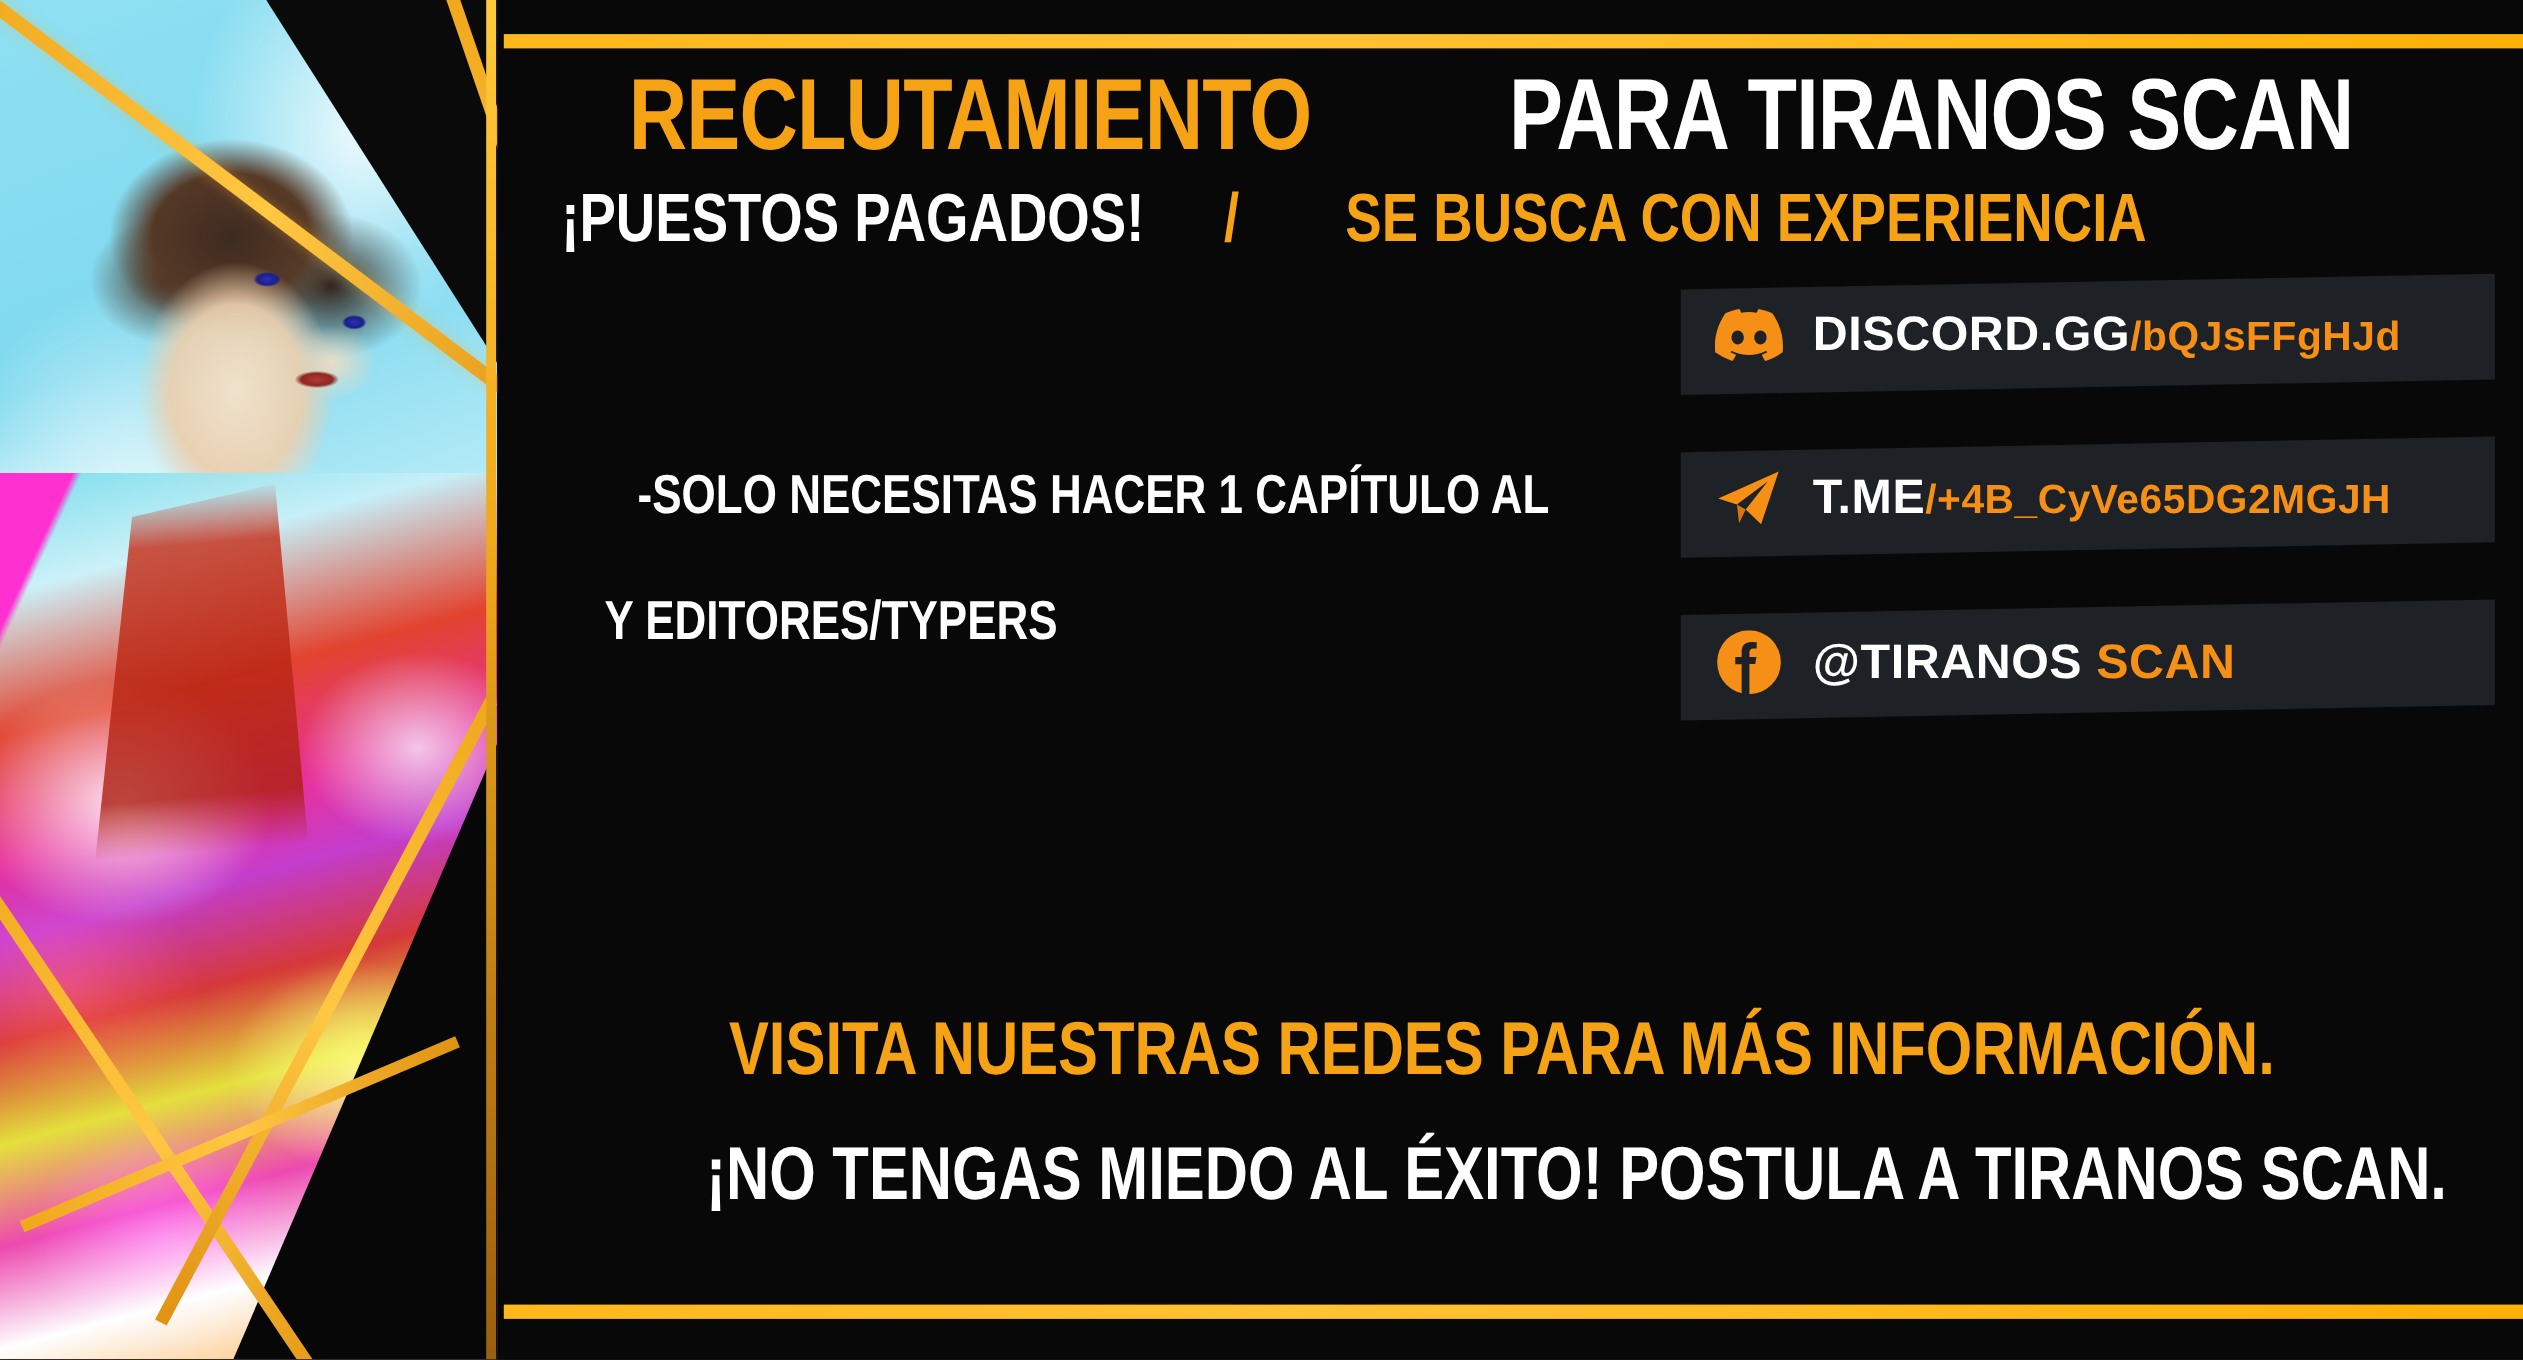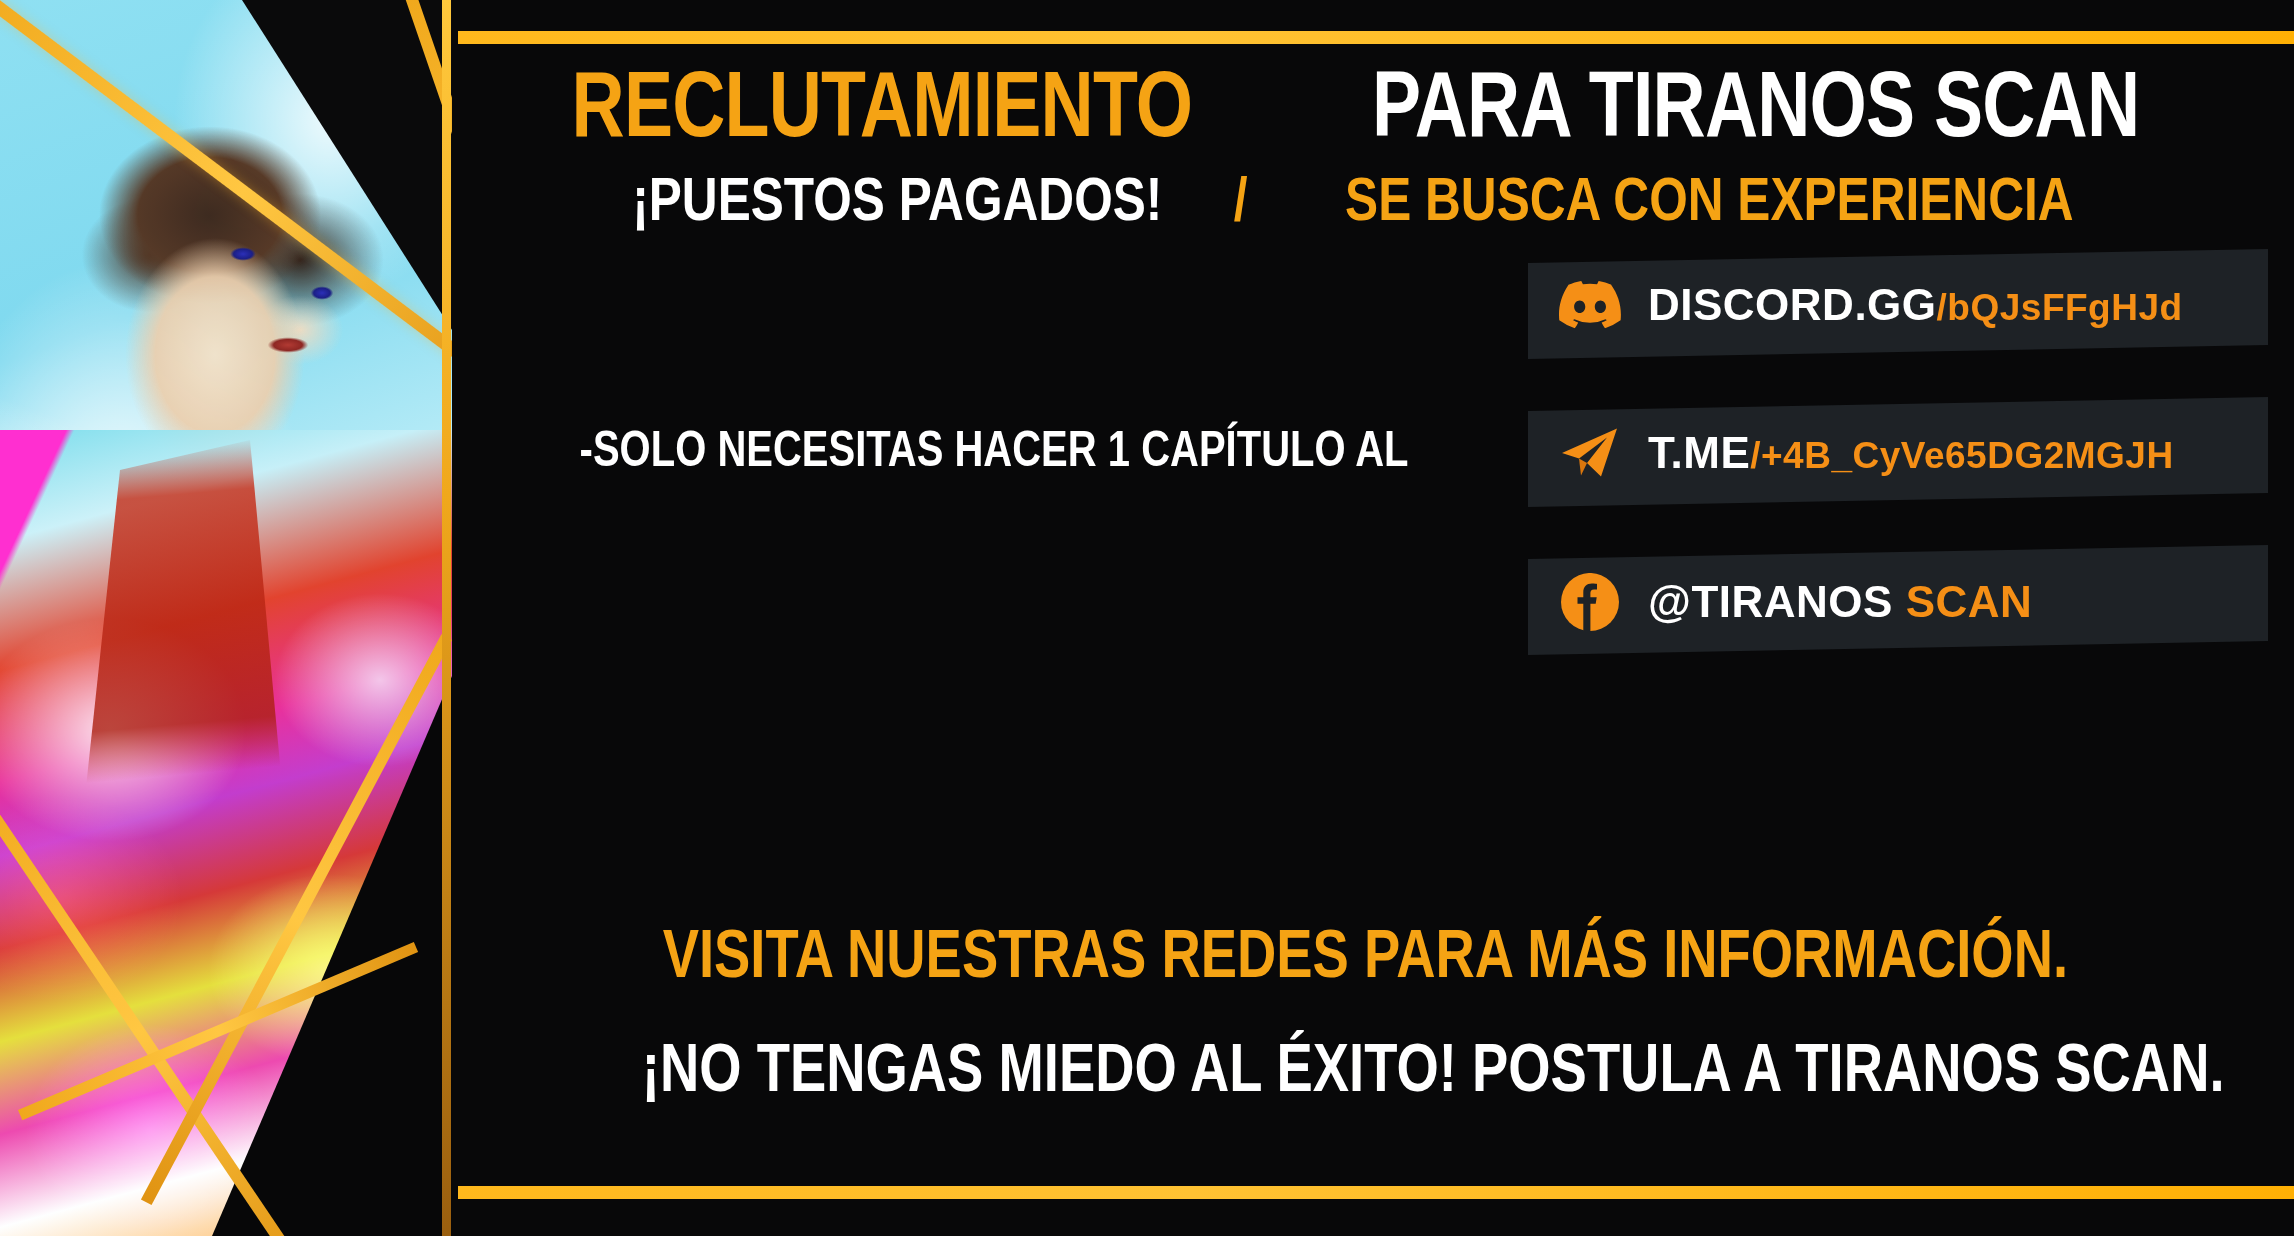--- a/index.html
+++ b/index.html
@@ -110,21 +110,21 @@
   #content{position:absolute;left:444px;top:0;width:1842px;height:1040px;}
 
   .cond{font-family:"Liberation Sans Narrow","Liberation Sans",sans-serif;
         font-weight:bold;font-stretch:condensed;transform:scaleX(.80);transform-origin:center center;white-space:nowrap;}
 
   #headline{position:absolute;left:0;top:58px;width:1842px;text-align:center;}
   #headline .cond{display:inline-block;font-size:92px;line-height:1.0;letter-spacing:-1px;}
   .tx-orange{color:#f5a314;}
   .tx-white{color:#ffffff;}
 
-  #subhead{position:absolute;left:0;top:168px;width:1842px;text-align:center;}
+  #subhead{position:absolute;left:0;top:168px;width:1842px;text-align:left;}
   #subhead .cond{display:inline-block;font-size:62px;line-height:1.0;letter-spacing:0px;}
 
   
   #body-col{position:absolute;left:20px;top:420px;width:1060px;text-align:center;}
   .body-block{margin-bottom:56px;}
   .body-line{display:block;}
   .body-line .cond{display:inline-block;font-size:50px;line-height:1.18;color:#fff;letter-spacing:0px;}
 
   
   #cards{position:absolute;left:1084px;top:256px;width:740px;}
@@ -183,20 +183,21 @@
 
     <div id="subhead">
       <span class="cond tx-white">¡PUESTOS PAGADOS!</span><span class="cond tx-orange" style="margin-left:4px;">/</span><span class="cond tx-orange" style="margin-left:4px;">SE BUSCA CON EXPERIENCIA</span>
     </div>
 
     <div id="body-col">
       <div class="body-block">
         <span class="body-line"><span class="cond">-SOLO NECESITAS HACER 1 CAPÍTULO AL</span></span>
       </div>
       <div class="body-block">
+        <span class="body-line" style="text-align:left;display:block;padding-left:34px;"><span class="cond">Y EDITORES/TYPERS</span></span>
       </div>
     </div>
 
     <div id="cards">
 
       <div class="card">
         <div class="card-inner">
           <span class="card-ico">
             <svg width="62" height="48" viewBox="0 0 71 55" fill="#f58f16">
               <path d="M60.1 4.9A58.5 58.5 0 0 0 45.6.4a.2.2 0 0 0-.2.1c-.6 1.1-1.3 2.6-1.8 3.8a54 54 0 0 0-16.2 0c-.5-1.2-1.2-2.7-1.9-3.8a.2.2 0 0 0-.2-.1c-5 .9-9.9 2.4-14.5 4.5a.2.2 0 0 0-.1.1C1.6 18.7-1 32.1.3 45.4v.2a58.9 58.9 0 0 0 17.8 9 .2.2 0 0 0 .2-.1c1.4-1.9 2.6-3.9 3.6-6a.2.2 0 0 0-.1-.3 38.8 38.8 0 0 1-5.5-2.6.2.2 0 0 1 0-.4l1.1-.9a.2.2 0 0 1 .2 0 42 42 0 0 0 35.6 0 .2.2 0 0 1 .2 0l1.1.9a.2.2 0 0 1 0 .4 36.4 36.4 0 0 1-5.5 2.6.2.2 0 0 0-.1.3c1 2.1 2.3 4.1 3.6 6a.2.2 0 0 0 .2.1 58.7 58.7 0 0 0 17.8-9 .2.2 0 0 0 .1-.2c1.5-15.4-2.6-28.7-10.9-40.5a.2.2 0 0 0-.1-.1zM23.7 37.3c-3.5 0-6.4-3.2-6.4-7.2s2.8-7.2 6.4-7.2c3.6 0 6.5 3.3 6.4 7.2 0 4-2.8 7.2-6.4 7.2zm23.7 0c-3.5 0-6.4-3.2-6.4-7.2s2.8-7.2 6.4-7.2c3.6 0 6.5 3.3 6.4 7.2 0 4-2.8 7.2-6.4 7.2z"></path>

